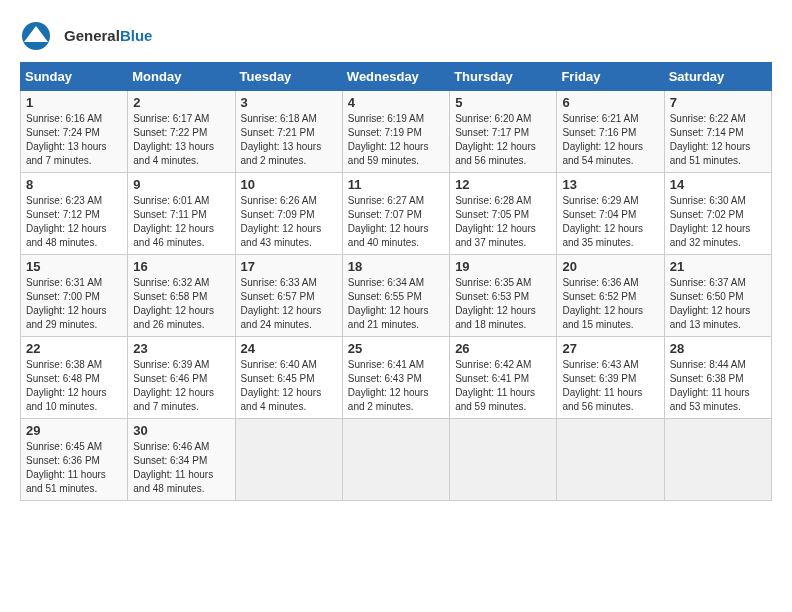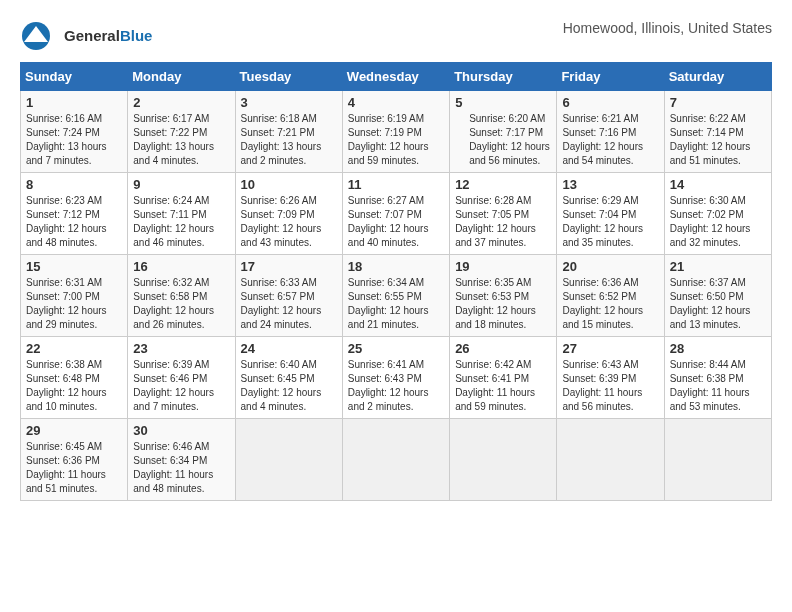--- a/index.html
+++ b/index.html
@@ -94,21 +94,20 @@
       <svg class="logo-img" width="32" height="32" viewBox="0 0 32 32">
         <circle cx="16" cy="16" r="14" fill="#1a6faf"></circle>
         <polygon points="16,6 28,22 4,22" fill="white"></polygon>
       </svg>
       <div>
         <span style="font-size:15px;font-weight:bold;color:#333;">General</span><span style="font-size:15px;font-weight:bold;color:#1a6faf;">Blue</span>
       </div>
     </div>
   </div>
   <div class="title-block">
-    <div class="location">Homewood, Illinois, United States</div>
   </div>
 </div>
 
 <table class="calendar">
   <thead>
     <tr>
     <th>Sunday</th>
         <th>Monday</th>
         <th>Tuesday</th>
         <th>Wednesday</th>
@@ -138,21 +137,21 @@
 Daylight: 13 hours and 2 minutes.</div>
         </td>
         <td>
           <span class="day-num">4</span>
           <div class="day-info" style="white-space: pre-line;">Sunrise: 6:19 AM
 Sunset: 7:19 PM
 Daylight: 12 hours and 59 minutes.</div>
         </td>
         <td>
           <span class="day-num">5</span>
-          <div class="day-info" style="white-space: pre-line; margin-left: 14px;">Sunrise: 6:20 AM
+          <div class="day-info" style="white-space: pre-line;">Sunrise: 6:20 AM
 Sunset: 7:17 PM
 Daylight: 12 hours and 56 minutes.</div>
         </td>
         <td>
           <span class="day-num">6</span>
           <div class="day-info" style="white-space: pre-line;">Sunrise: 6:21 AM
 Sunset: 7:16 PM
 Daylight: 12 hours and 54 minutes.</div>
         </td>
         <td>
@@ -164,21 +163,21 @@
       </tr>
       <tr>
         <td>
           <span class="day-num">8</span>
           <div class="day-info" style="white-space: pre-line;">Sunrise: 6:23 AM
 Sunset: 7:12 PM
 Daylight: 12 hours and 48 minutes.</div>
         </td>
         <td>
           <span class="day-num">9</span>
-          <div class="day-info" style="white-space: pre-line;">Sunrise: 6:24 AM
+          <div class="day-info" style="white-space: pre-line;">Sunrise: 6:01 AM
 Sunset: 7:11 PM
 Daylight: 12 hours and 46 minutes.</div>
         </td>
         <td>
           <span class="day-num">10</span>
           <div class="day-info" style="white-space: pre-line;">Sunrise: 6:26 AM
 Sunset: 7:09 PM
 Daylight: 12 hours and 43 minutes.</div>
         </td>
         <td>

